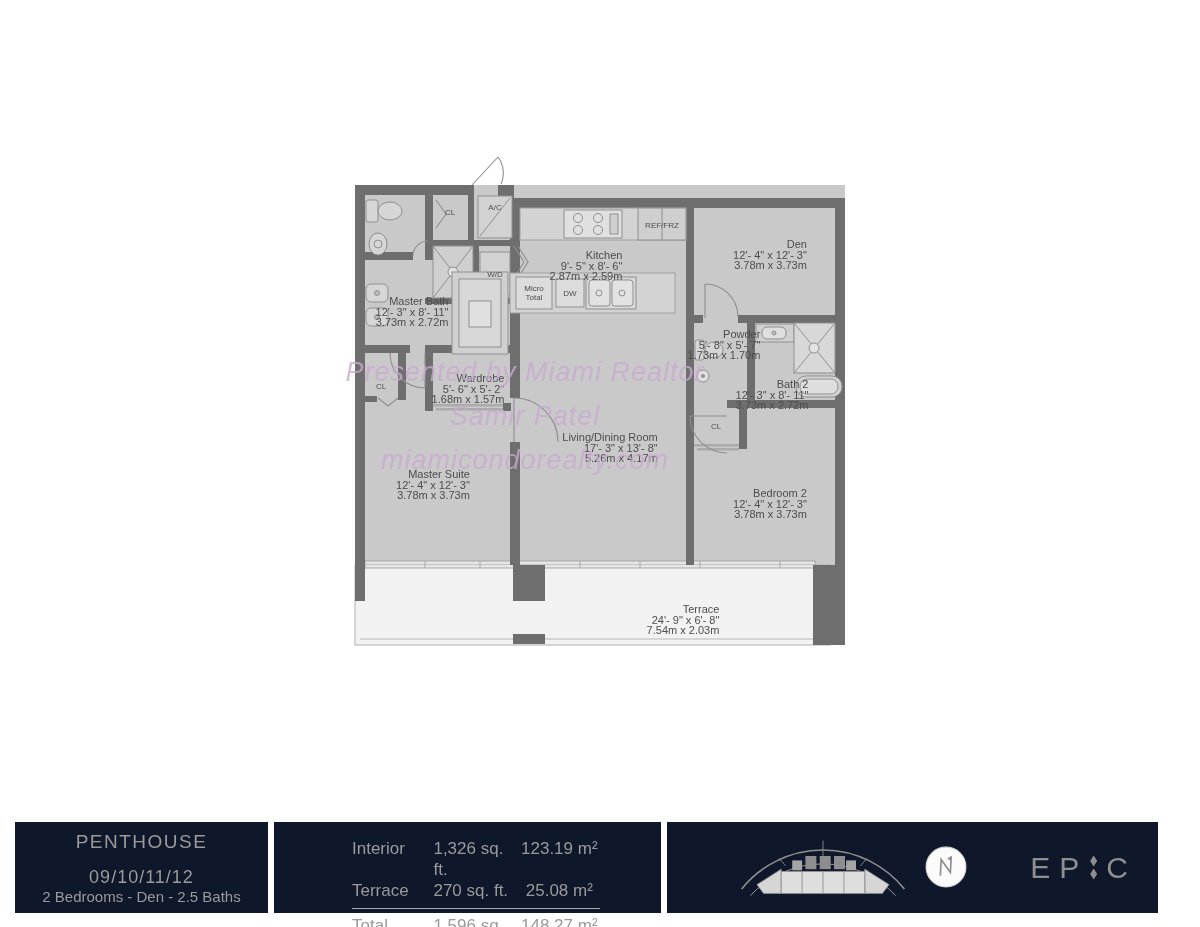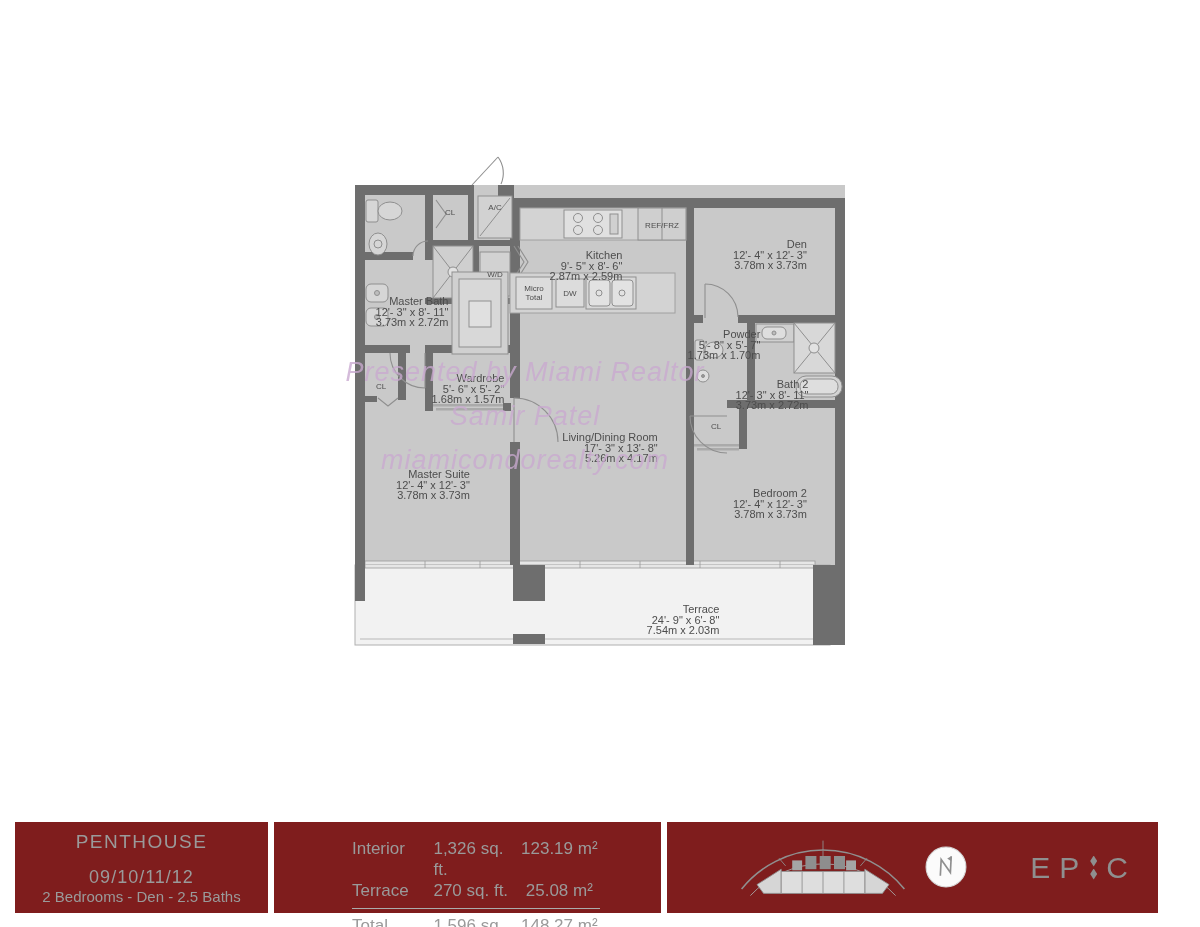--- a/index.html
+++ b/index.html
@@ -16,21 +16,21 @@
   .small-label{position:absolute;transform:translate(-50%,-50%);text-align:center;
                color:#4d4d4d;font-size:8px;line-height:9px;white-space:nowrap;z-index:5;}
   .small-label span{display:block;}
 
   
   .watermark{position:absolute;left:255px;top:350px;width:540px;text-align:center;
              font-style:italic;color:#c9a9d0;opacity:.78;z-index:9;pointer-events:none;}
   .watermark div{font-size:27px;line-height:44px;letter-spacing:1px;white-space:nowrap;}
 
   
-  .panel{position:absolute;top:822px;height:91px;background:#7f1d1d;color:#9a9a9a;}
+  .panel{position:absolute;top:822px;height:91px;background:#0f172a;color:#9a9a9a;}
   .p1{left:15px;width:253px;display:flex;flex-direction:column;align-items:center;justify-content:center;}
   .p1 .t1{font-size:19px;letter-spacing:1.5px;}
   .p1 .t2{font-size:18px;letter-spacing:1px;margin-top:14px;}
   .p1 .t3{font-size:15px;margin-top:0;}
   .p2{left:274px;width:387px;}
   .areas{position:absolute;left:78px;top:16px;width:248px;font-size:17px;}
   .arow{display:flex;line-height:21px;}
   .arow .al{width:88px;text-align:left;}
   .arow .af{width:92px;}
   .arow .am{width:88px;text-align:center;}

